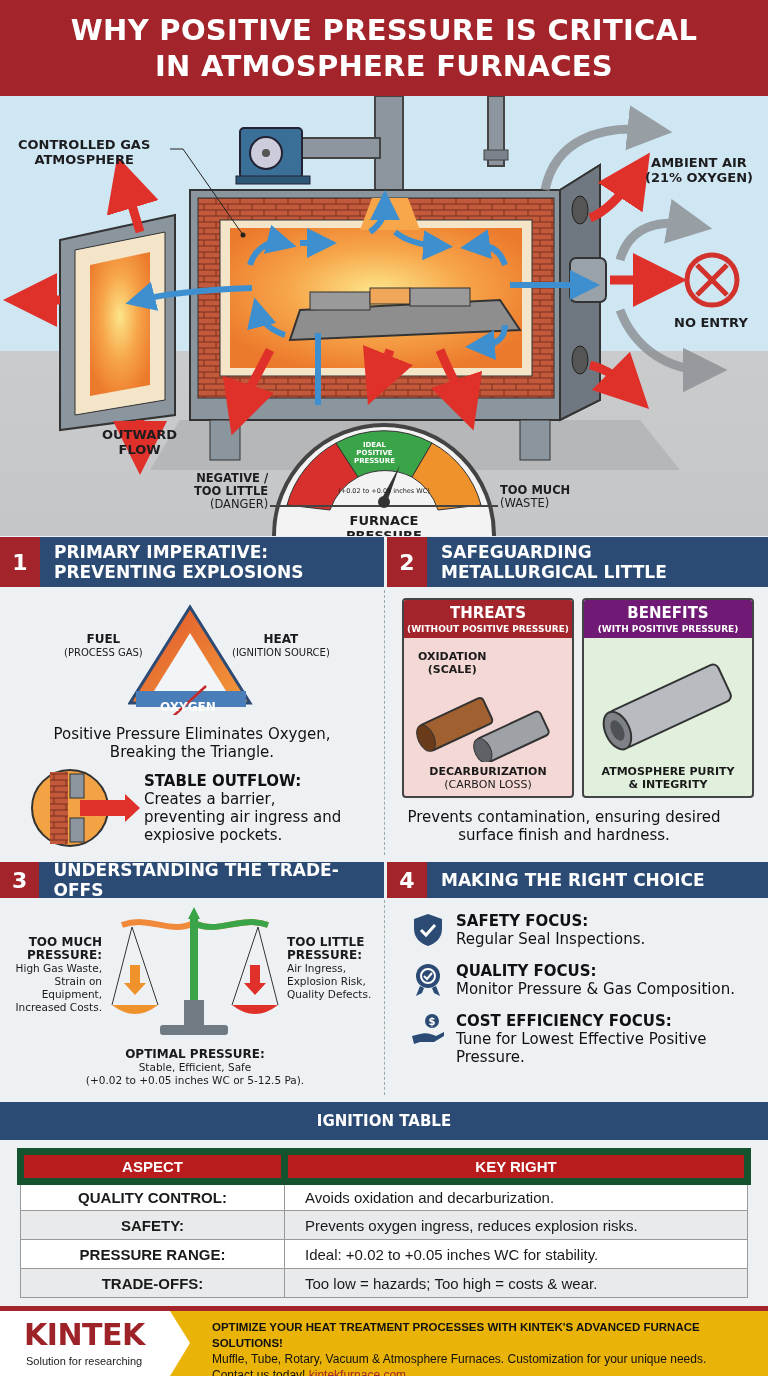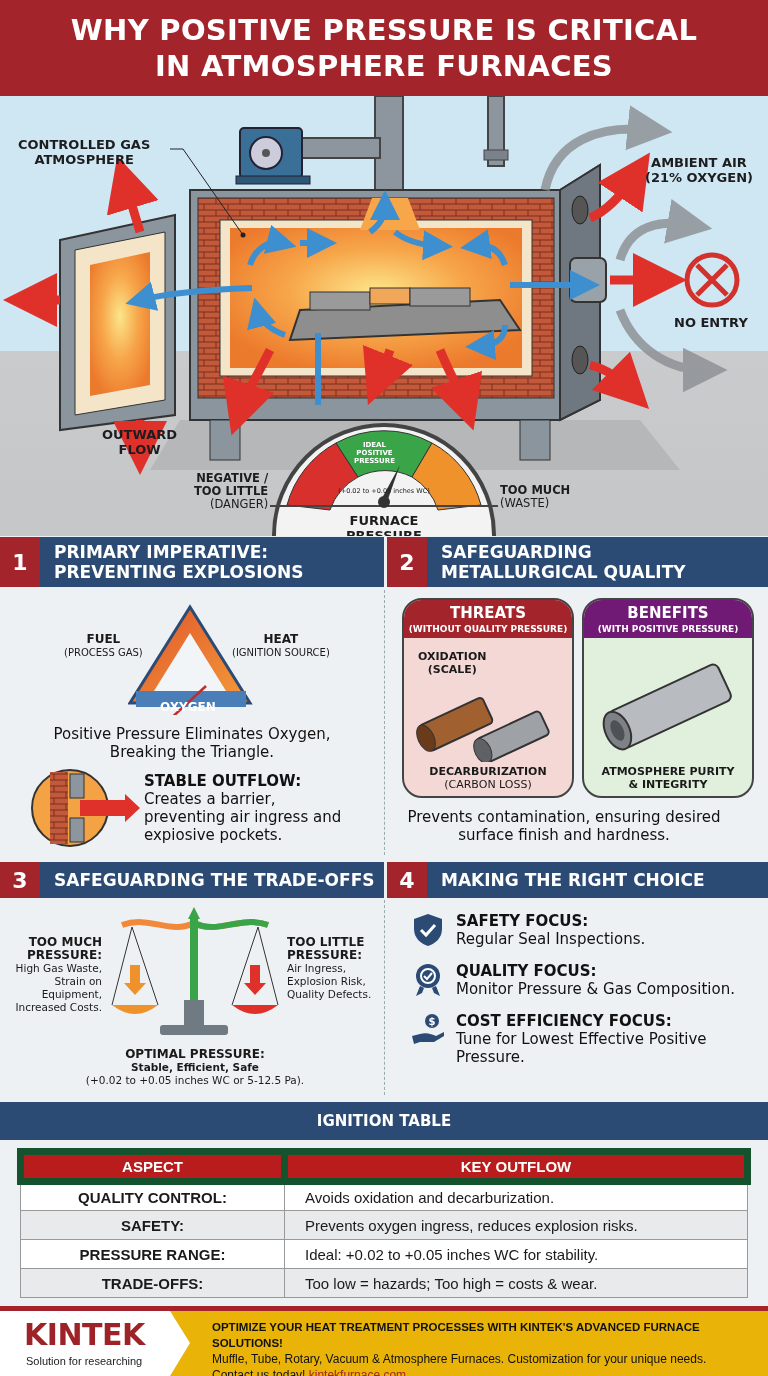--- a/index.html
+++ b/index.html
@@ -7,21 +7,21 @@
 .title-bar{position:absolute;left:0;top:0;width:768px;height:96px;background:#a3242a;display:flex;flex-direction:column;justify-content:center}
 .title-bar h1{color:#fff;font-family:"DejaVu Sans",sans-serif;font-weight:bold;font-size:29px;line-height:36px;text-align:center;letter-spacing:0.3px}
 .hero{position:absolute;left:0;top:96px;width:768px;height:440px;background:linear-gradient(#cfe6f3 0,#cfe6f3 58%,#c9cbcd 58%,#c4c6c8 100%);overflow:hidden}
 .hero svg{position:absolute;left:0;top:0}
 .lbl{position:absolute;font-family:"DejaVu Sans",sans-serif;font-weight:bold;color:#1d1d1f;text-align:center;line-height:1.12}
 .sec-head{position:absolute;height:50px;display:flex;align-items:center;background:#2b4a74;color:#fff}
 .sec-head .num{width:40px;height:100%;background:#a3242a;display:flex;align-items:center;justify-content:center;font-family:"DejaVu Sans",sans-serif;font-weight:bold;font-size:22px}
 .sec-head .txt{padding-left:14px;font-family:"DejaVu Sans",sans-serif;font-weight:bold;font-size:17px;line-height:20px}
 .body-txt{font-family:"DejaVu Sans",sans-serif;font-size:15px;line-height:18px;color:#111}
 .bold{font-weight:bold}
-.card{position:absolute;border-radius:20px;border:2px solid #444;overflow:hidden}
+.card{position:absolute;border-radius:4px;border:2px solid #444;overflow:hidden}
 .card .hd{height:38px;color:#fff;text-align:center;font-family:"DejaVu Sans",sans-serif;font-weight:bold}
 .card .hd .t{font-size:15px;line-height:20px;padding-top:3px}
 .card .hd .s{font-size:9px;line-height:12px}
 .sm-lbl{position:absolute;font-family:"DejaVu Sans",sans-serif;font-weight:bold;font-size:11px;line-height:13px;text-align:center;color:#1a1a1a}
 .rc-item{position:absolute;left:410px;display:flex;align-items:flex-start}
 .rc-item .ic{width:36px;height:36px;margin-right:10px}
 .summary-bar{position:absolute;left:0;top:1102px;width:768px;height:38px;background:#2b4a74;color:#fff;font-family:"DejaVu Sans",sans-serif;font-weight:bold;font-size:15px;display:flex;align-items:center;justify-content:center}
 table{position:absolute;left:17px;top:1148px;width:734px;border-collapse:collapse;font-family:"Liberation Sans",sans-serif}
 th{background:#b91c1c;color:#fff;height:30px;font-size:15px;font-weight:bold;border:7px solid #14532d}
 td{height:29px;font-size:15px;border:1px solid #999;background:#fff}
@@ -184,21 +184,21 @@
   <div class="num">1</div>
   <div class="txt">
       <div>PRIMARY IMPERATIVE:</div>
       <div>PREVENTING EXPLOSIONS</div>
     </div>
 </div>
 <div class="sec-head" style="left:384px;top:537px;width:384px;border-left:3px solid #eef1f4">
   <div class="num">2</div>
   <div class="txt">
       <div>SAFEGUARDING</div>
-      <div>METALLURGICAL QUALITY</div>
+      <div>METALLURGICAL LITTLE</div>
     </div>
 </div>
 <div class="divider-v" style="top:590px;height:265px"></div>
 
 <svg style="position:absolute;left:128px;top:603px" width="125" height="112">
   <defs>
       <linearGradient id="tg" x1="0" y1="0" x2="1" y2="1">
         <stop offset="0" stop-color="#e0542b"></stop>
         <stop offset="1" stop-color="#f39b3a"></stop>
       </linearGradient>
@@ -231,21 +231,21 @@
 <div class="body-txt" style="position:absolute;left:144px;top:772px;width:230px">
   <div class="bold">STABLE OUTFLOW:</div>
   <div>Creates a barrier,</div>
     <div>preventing air ingress and</div>
     <div>expiosive pockets.</div>
 </div>
 
 <div class="card" style="left:402px;top:598px;width:172px;height:200px;background:#f4d8d5">
   <div class="hd" style="background:#a3242a">
       <div class="t">THREATS</div>
-      <div class="s">(WITHOUT QUALITY PRESSURE)</div>
+      <div class="s">(WITHOUT POSITIVE PRESSURE)</div>
     </div>
   <div class="sm-lbl" style="left:14px;top:50px">
       <div>OXIDATION</div>
       <div>(SCALE)</div>
     </div>
   <svg style="position:absolute;left:12px;top:82px" width="150" height="80">
     <g transform="rotate(-25 40 40)">
         <rect x="4" y="28" width="70" height="28" rx="4" fill="#a0602f" stroke="#333" stroke-width="2"></rect>
         <ellipse cx="6" cy="42" rx="8" ry="14" fill="#6a3b1b" stroke="#333"></ellipse>
       </g>
@@ -277,21 +277,21 @@
       <div>&amp; INTEGRITY</div>
     </div>
 </div>
 <div class="body-txt" style="position:absolute;left:376px;top:808px;width:376px;text-align:center">
   <div>Prevents contamination, ensuring desired</div>
     <div>surface finish and hardness.</div>
 </div>
 
 <div class="sec-head" style="left:0;top:862px;width:384px;height:36px">
   <div class="num">3</div>
-  <div class="txt">SAFEGUARDING THE TRADE-OFFS</div>
+  <div class="txt">UNDERSTANDING THE TRADE-OFFS</div>
 </div>
 <div class="sec-head" style="left:384px;top:862px;width:384px;height:36px;border-left:3px solid #eef1f4">
   <div class="num">4</div>
   <div class="txt">MAKING THE RIGHT CHOICE</div>
 </div>
 <div class="divider-v" style="top:900px;height:195px"></div>
 
 <svg style="position:absolute;left:110px;top:905px" width="170" height="135">
   <path d="M12 20 C40 10 60 30 84 18 C108 30 130 10 158 20" stroke="#f08a3a" stroke-width="6" fill="none"></path>
   <path d="M84 18 C108 30 130 10 158 20" stroke="#3aa548" stroke-width="6" fill="none"></path>
@@ -318,21 +318,21 @@
 </div>
 <div class="sm-lbl" style="left:287px;top:936px;text-align:left;width:95px;font-size:12px">
   <div>TOO LITTLE</div>
     <div>PRESSURE:</div>
   <div style="font-weight:normal;font-size:10.5px">Air Ingress,</div>
   <div style="font-weight:normal;font-size:10.5px">Explosion Risk,</div>
   <div style="font-weight:normal;font-size:10.5px">Quality Defects.</div>
 </div>
 <div class="sm-lbl" style="left:60px;top:1048px;width:270px;font-size:12px">
   <div>OPTIMAL PRESSURE:</div>
-  <div style="font-weight:bold;font-size:10.5px">Stable, Efficient, Safe</div>
+  <div style="font-weight:normal;font-size:10.5px">Stable, Efficient, Safe</div>
   <div style="font-weight:normal;font-size:10.5px">(+0.02 to +0.05 inches WC or 5-12.5 Pa).</div>
 </div>
 
 <div class="rc-item" style="top:912px">
   <svg class="ic" viewBox="0 0 36 36">
       <path d="M18 2 L32 7 V17 C32 26 25 32 18 34 C11 32 4 26 4 17 V7Z" fill="#2b4a74"></path>
       <path d="M11 18 L16 23 L25 13" stroke="#fff" stroke-width="3" fill="none"></path>
     </svg>
   <div class="body-txt">
       <div class="bold">SAFETY FOCUS:</div>
@@ -362,21 +362,21 @@
       <div>Tune for Lowest Effective Positive</div>
       <div>Pressure.</div>
     </div>
 </div>
 
 <div class="summary-bar">IGNITION TABLE</div>
 <table>
   <thead>
       <tr>
     <th>ASPECT</th>
-    <th>KEY OUTFLOW</th>
+    <th>KEY RIGHT</th>
   </tr>
     </thead>
   <tbody>
     <tr>
         <td class="a">QUALITY CONTROL:</td>
         <td class="k">Avoids oxidation and decarburization.</td>
       </tr>
     <tr>
         <td class="a">SAFETY:</td>
         <td class="k">Prevents oxygen ingress, reduces explosion risks.</td>

